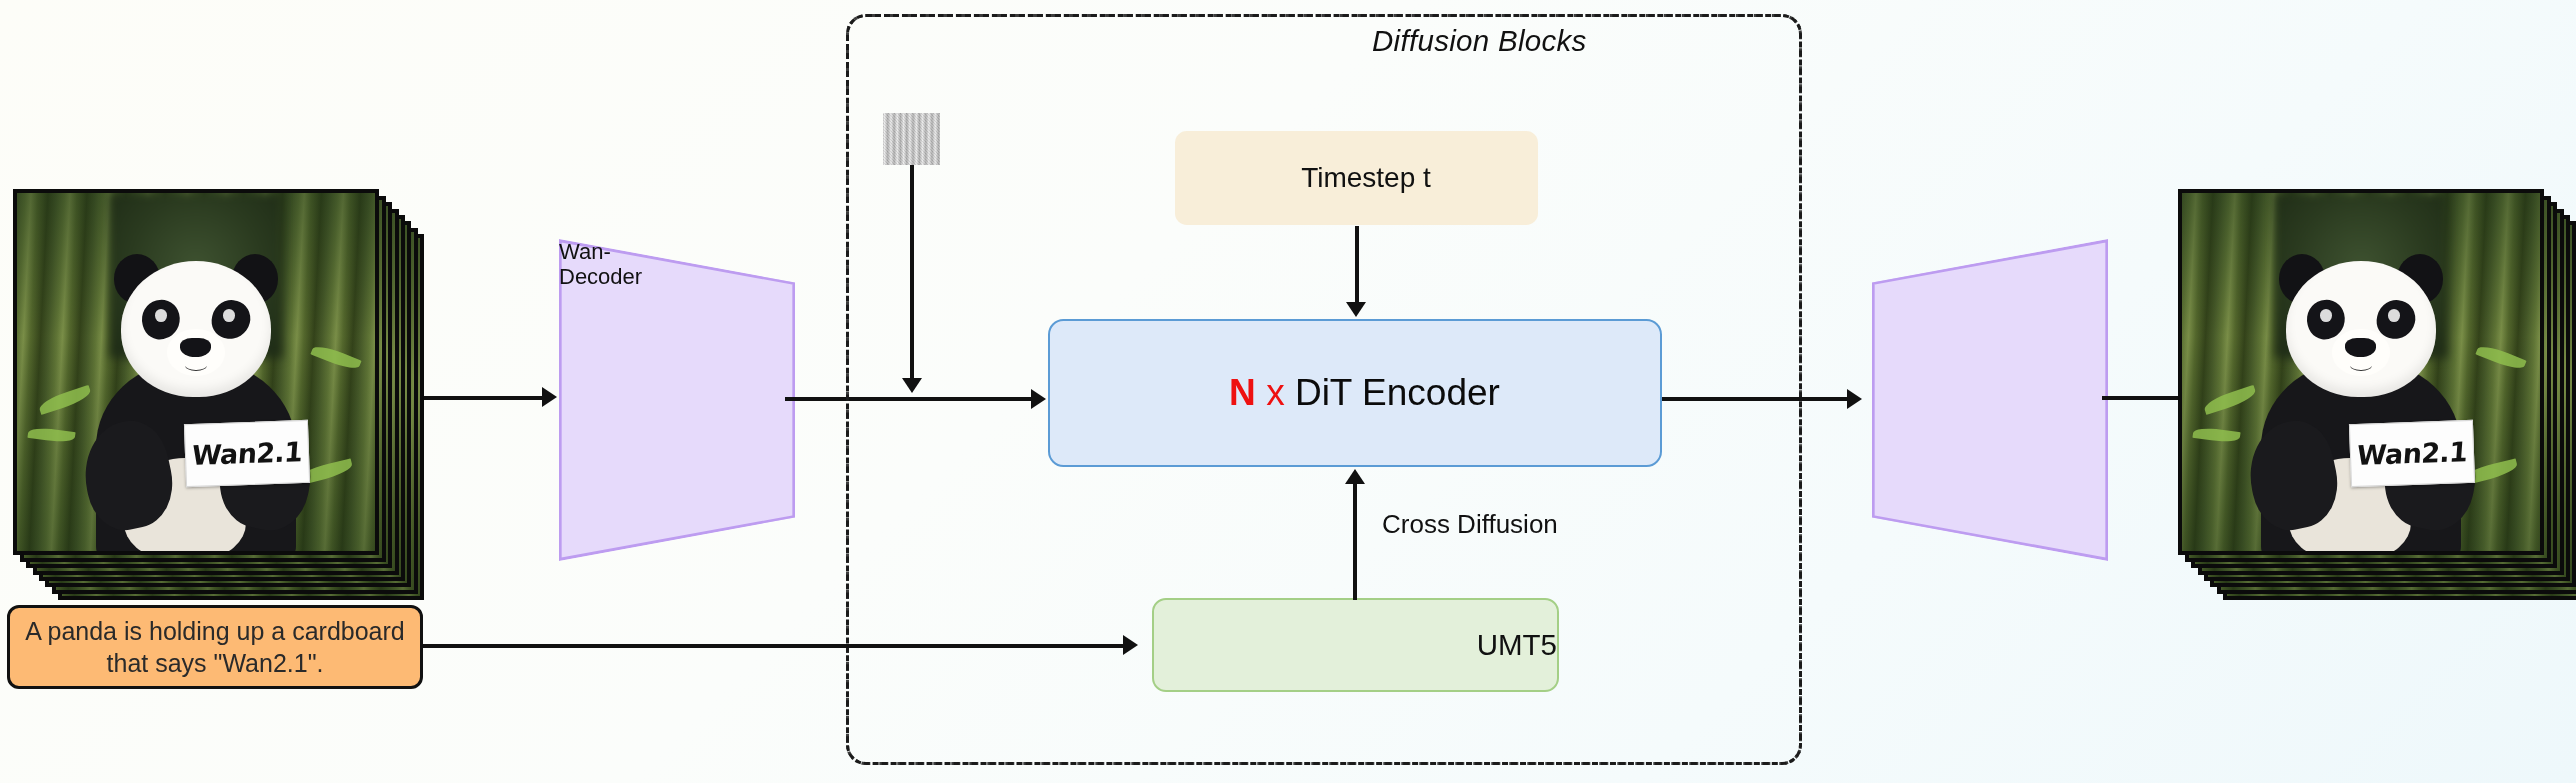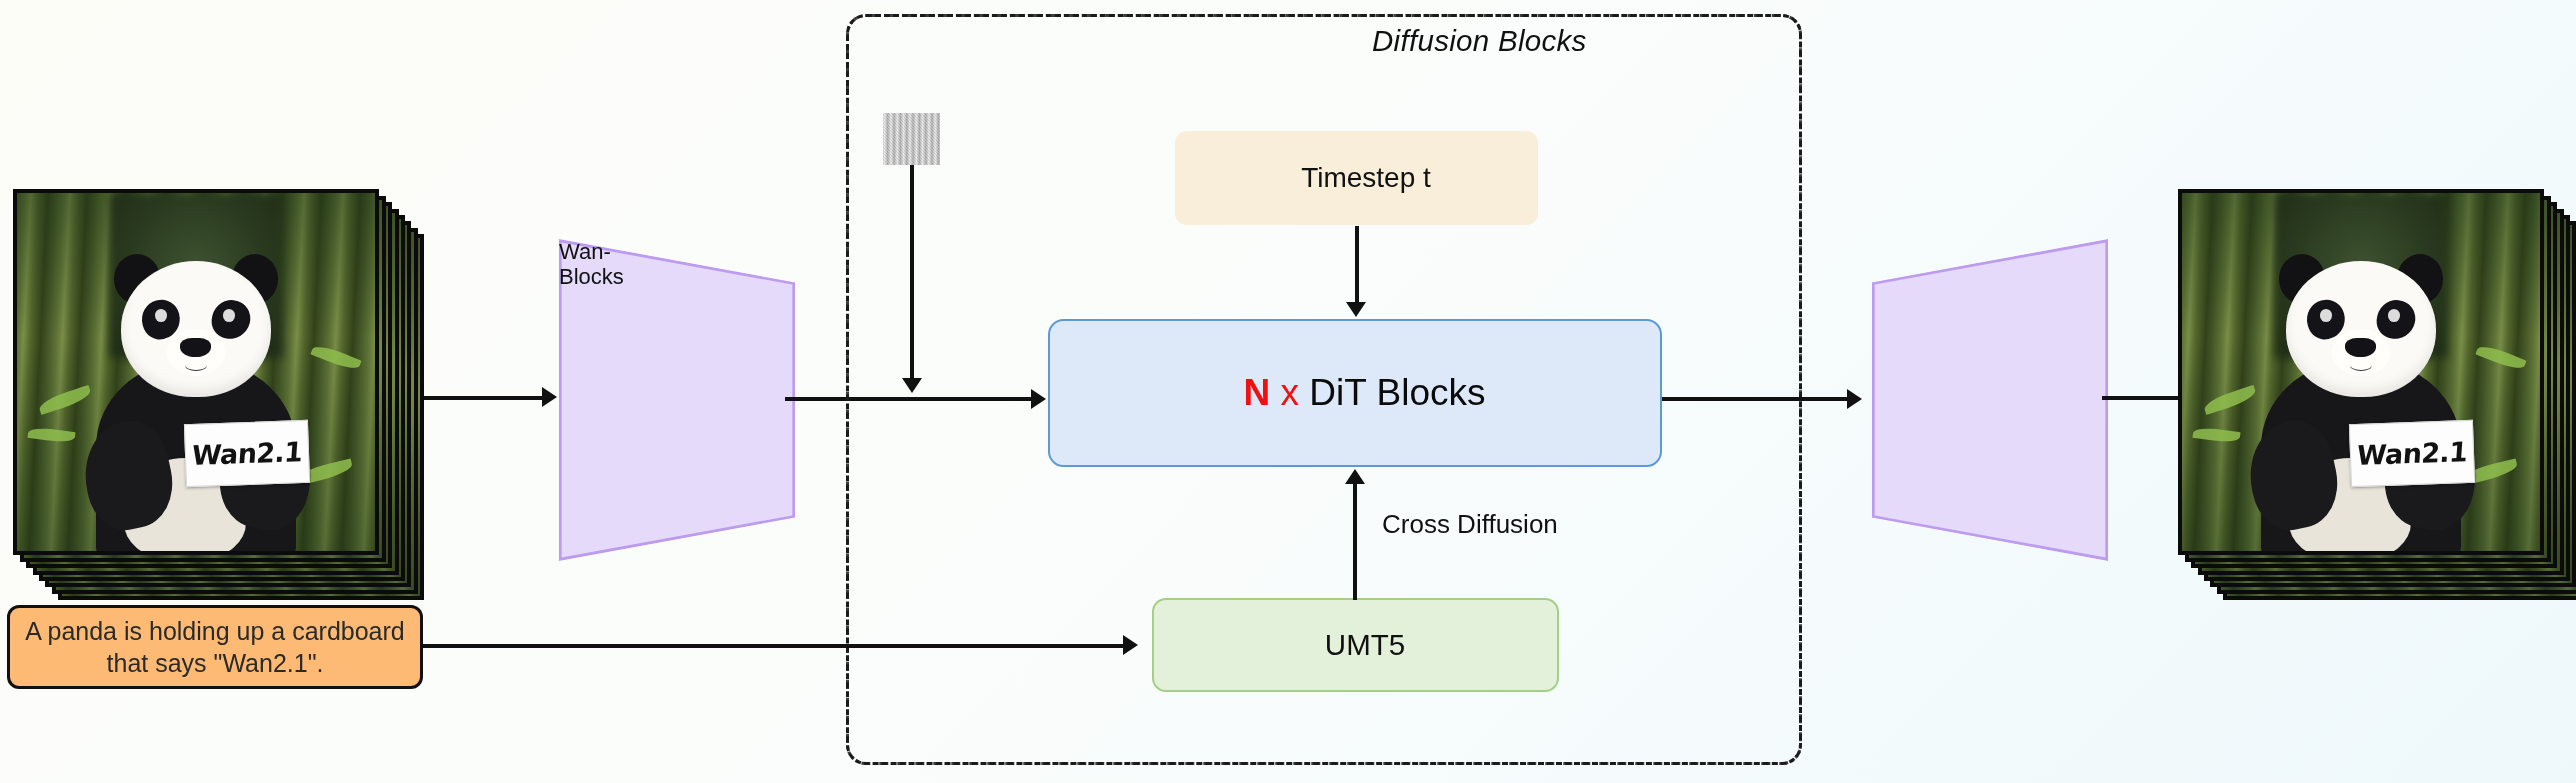--- a/index.html
+++ b/index.html
@@ -134,21 +134,21 @@
   #dit-box{
     left:1048px;top:319px;width:614px;height:148px;
     background:#dde9f9;border:2.4px solid #5b9bd5;border-radius:15.4px;
   }
   #dit-label{font-size:37px;color:#0b0b0b;white-space:nowrap;}
   .red-n{color:#ee1111;font-weight:700;}
   .red-x{color:#ee1111;font-weight:400;}
 
   #umt5-box{
     left:1152px;top:598px;width:407px;height:94px;
-    background:#e3f0da;border:2.4px solid #a4cf86;border-radius:14px;
+    background:#e3f0da;border:2.4px solid #a4cf86;border-radius:14px;justify-content:flex-end;
   }
   #umt5-label{font-size:29.5px;color:#111;}
 
   #cross-attention-label{
     left:1382px;top:509px;font-size:26px;color:#111;white-space:nowrap;
   }
 
   
   #noise-patch{
     left:883px;top:113px;width:57px;height:52px;
@@ -253,42 +253,42 @@
 </div>
 
 <div class="hline" style="left:402px;top:396px;width:142px;"></div>
 <div class="ahead-r" style="left:542px;top:387px;"></div>
 
 <div class="abs" id="wan-encoder">
   <svg class="trap-svg" viewBox="0 0 400 545" preserveAspectRatio="none">
     <polygon points="2,3 398,75 398,470 2,542" fill="#e6dafb" stroke="#bd9cf0" stroke-width="5"></polygon>
   </svg>
   <div class="trap-label">
-    <span>Wan-</span><br><span>Blocks</span>
+    <span>Wan-</span><br><span>Decoder</span>
   </div>
 </div>
 
 <div class="hline" style="left:785px;top:397px;width:248px;"></div>
 <div class="ahead-r" style="left:1031px;top:389px;"></div>
 
 <div class="abs" id="diffusion-container"></div>
 <div class="abs" id="diffusion-title">Diffusion Blocks</div>
 
 <div class="abs" id="noise-patch"></div>
 <div class="vline" style="left:910px;top:165px;height:214px;"></div>
 <div class="ahead-d" style="left:902px;top:378px;"></div>
 
 <div class="rbox" id="timestep-box">
   <span id="timestep-label">Timestep t</span>
 </div>
 <div class="vline" style="left:1355px;top:226px;height:78px;"></div>
 <div class="ahead-d" style="left:1346px;top:302px;"></div>
 
 <div class="rbox" id="dit-box">
-  <span id="dit-label"><span class="red-n">N</span> <span class="red-x">x</span> <span>DiT Blocks</span></span>
+  <span id="dit-label"><span class="red-n">N</span> <span class="red-x">x</span> <span>DiT Encoder</span></span>
 </div>
 
 <div class="rbox" id="umt5-box">
   <span id="umt5-label">UMT5</span>
 </div>
 
 <div class="hline" style="left:423px;top:644px;width:703px;"></div>
 <div class="ahead-r" style="left:1123px;top:635px;"></div>
 
 <div class="vline" style="left:1353px;top:484px;height:116px;"></div>

